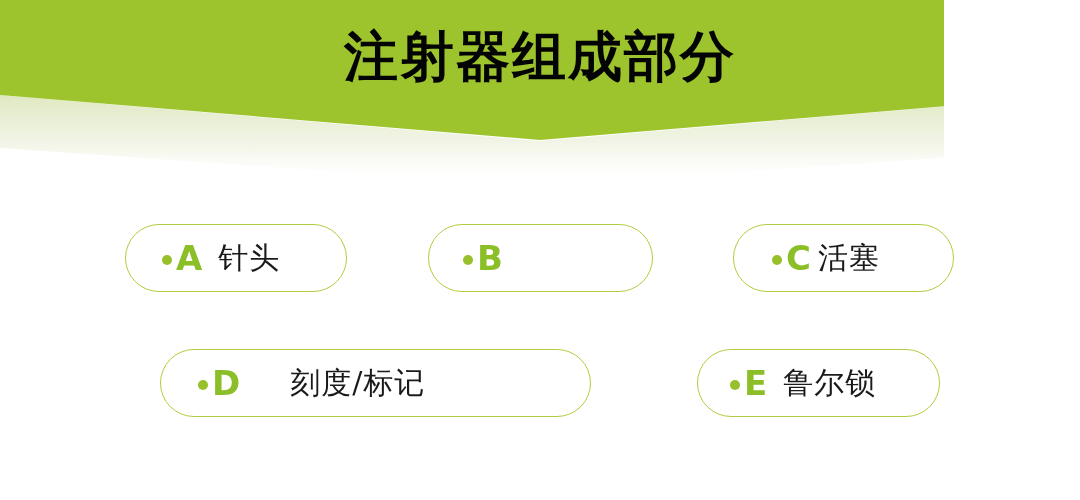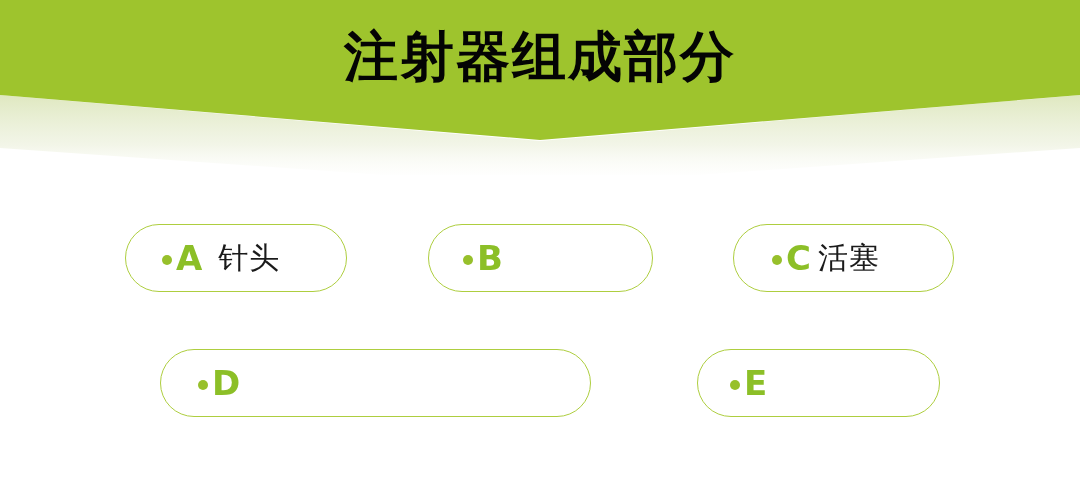--- a/index.html
+++ b/index.html
@@ -14,21 +14,21 @@
     font-family: "Liberation Sans", "DejaVu Sans", sans-serif;
     overflow: hidden;
     position: relative;
   }
 
   
   #header-banner {
     position: absolute;
     left: 0;
     top: 0;
-    width: 1080px;
+    width: 944px;
     height: 175px;
     overflow: hidden;
   }
   #header-shape-svg {
     position: absolute;
     left: 0;
     top: 0;
     display: block;
   }
   #page-title {
@@ -152,20 +152,22 @@
 
   <div class="pill" id="pill-c">
     <span class="pill-bullet"></span>
     <span class="pill-letter">C</span>
     <span class="pill-label">活塞</span>
   </div>
 
   <div class="pill" id="pill-d">
     <span class="pill-bullet"></span>
     <span class="pill-letter">D</span>
+    <span class="pill-label">刻度/标记</span>
   </div>
 
   <div class="pill" id="pill-e">
     <span class="pill-bullet"></span>
     <span class="pill-letter">E</span>
+    <span class="pill-label">鲁尔锁</span>
   </div>
 
 </div>
 
 </body></html>

